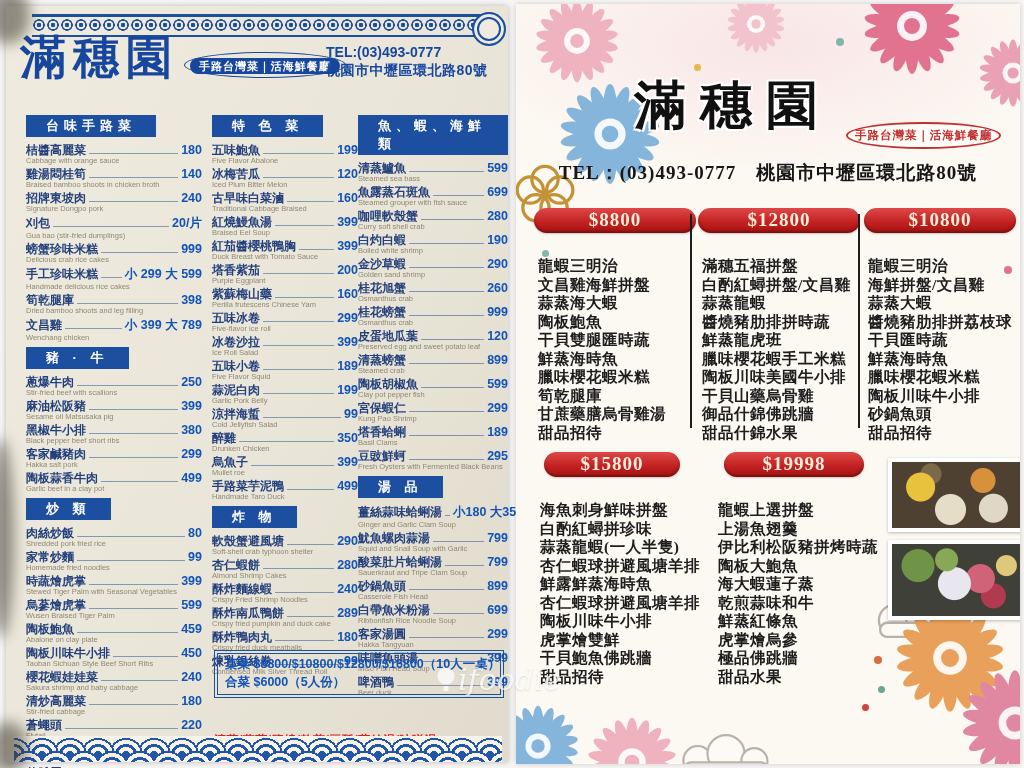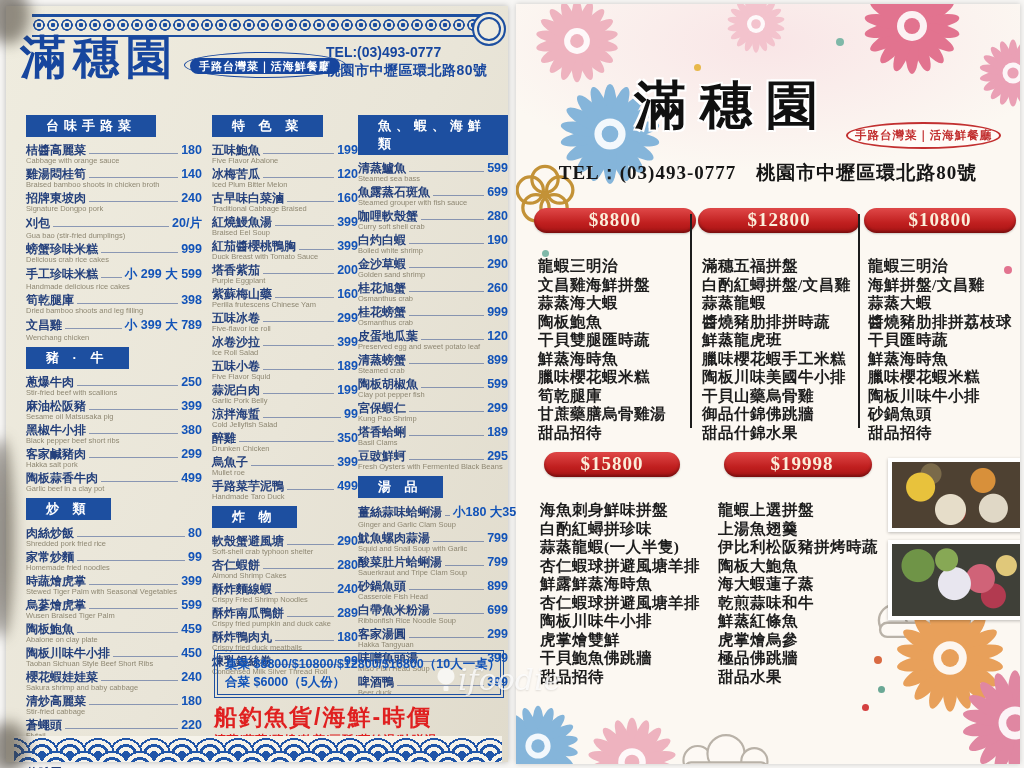--- a/index.html
+++ b/index.html
@@ -619,21 +619,20 @@
           <span class="lm-zh">啤酒鴨</span>
           <span class="lm-leader"></span>
           <span class="lm-price">399</span>
         </div>
         <div class="lm-en">Beer duck</div>
       </div></div>
   <div class="lm-box">
     <div class="lm-box-line">桌菜 $8800/$10800/$12800/$16800（10人一桌）</div>
     <div class="lm-box-line">合菜 $6000（5人份）</div>
   </div>
-  <div class="lm-red-title">船釣魚貨/海鮮-時價</div>
   <div class="lm-red-sub">清蒸/蒜蒸/鹽燒/乾煎/豆酥/薑絲湯/味噌湯</div>
   <div class="lm-border-bottom"></div>
 </div>
 
 <div class="shade" style="left:-14px;top:-14px;width:44px;height:58px;"></div>
 <div class="shade" style="left:-12px;top:438px;width:26px;height:200px;"></div>
 <div class="shade" style="left:-12px;top:722px;width:40px;height:52px;"></div>
 
 <div class="rm-paper">
 
@@ -741,21 +740,21 @@
         <div class="rm-line">杏仁蝦球拼避風塘羊排</div>
         <div class="rm-line">鮮露鮮蒸海時魚</div>
         <div class="rm-line">杏仁蝦球拼避風塘羊排</div>
         <div class="rm-line">陶板川味牛小排</div>
         <div class="rm-line">虎掌燴雙鮮</div>
         <div class="rm-line">干貝鮑魚佛跳牆</div>
         <div class="rm-line">甜品招待</div>
       </div>
   </div>
   <div class="rm-set" style="left:198px;top:448px;width:176px;">
-    <div class="rm-banner" style="width:140px;margin-left:10px;padding-left:8px;">$19998</div>
+    <div class="rm-banner" style="width:140px;margin-left:10px;">$19998</div>
     <div class="rm-list">
         <div class="rm-line">龍蝦上選拼盤</div>
         <div class="rm-line">上湯魚翅羹</div>
         <div class="rm-line">伊比利松阪豬拼烤時蔬</div>
         <div class="rm-line">陶板大鮑魚</div>
         <div class="rm-line">海大蝦蓮子蒸</div>
         <div class="rm-line">乾煎蒜味和牛</div>
         <div class="rm-line">鮮蒸紅條魚</div>
         <div class="rm-line">虎掌燴烏參</div>
         <div class="rm-line">極品佛跳牆</div>

